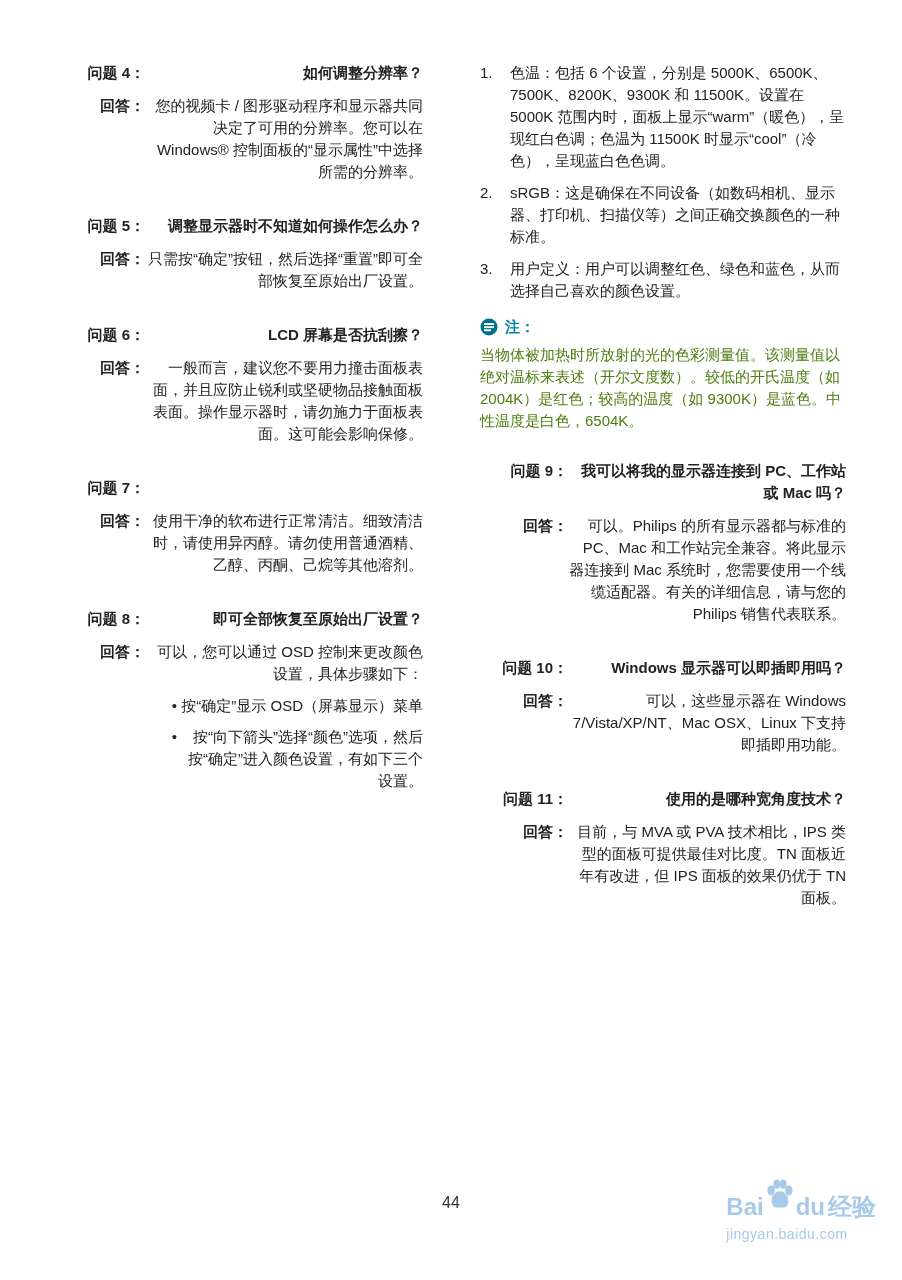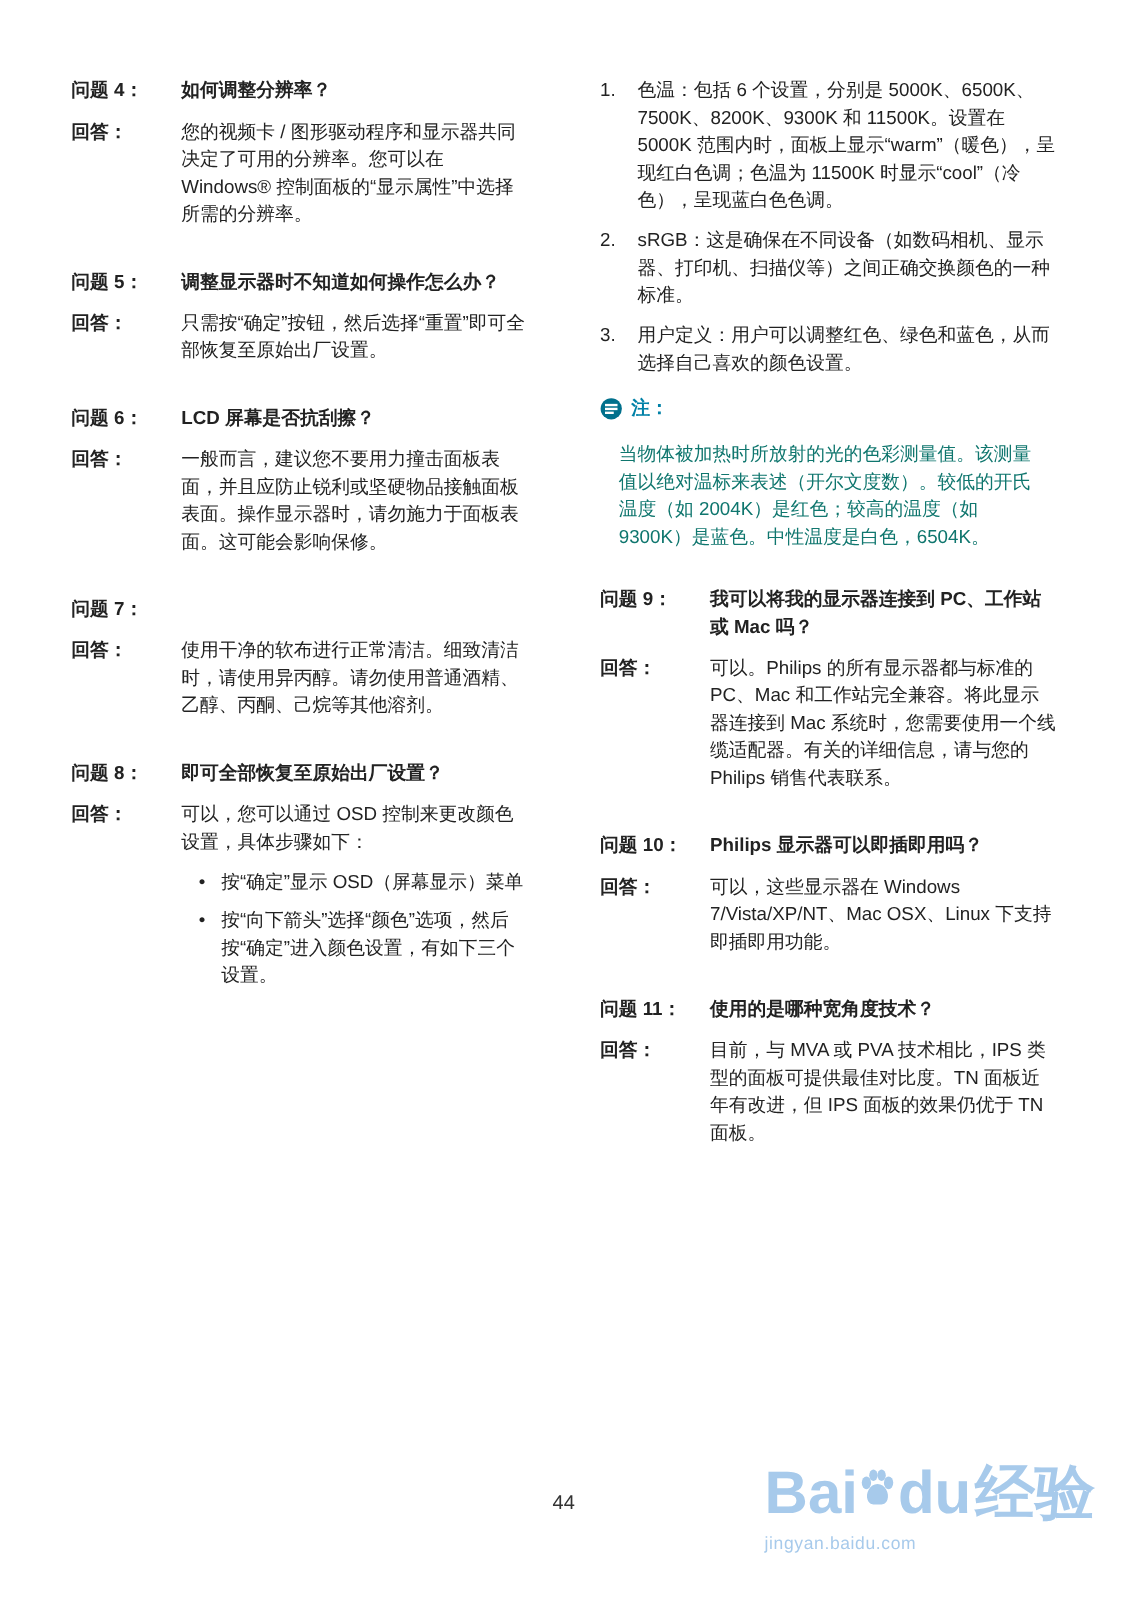--- a/index.html
+++ b/index.html
@@ -4,48 +4,48 @@
 <style>
   html, body { margin: 0; padding: 0; background: #ffffff; }
   body {
     width: 902px; height: 1280px; position: relative; overflow: hidden;
     font-family: "Liberation Sans", "DejaVu Sans", sans-serif;
     color: #222222;
   }
   .content { position: absolute; top: 62px; left: 57px; display: flex; gap: 57px; }
   .col { width: 366px; font-size: 15px; line-height: 22px; }
 
-  .qa { margin-bottom: 32px; }
+  .qa { margin-bottom: 32px; text-align: right; }
   .row { display: flex; }
   .q-row { font-weight: bold; margin-bottom: 11px; }
   .label { flex: 0 0 88px; font-weight: bold; }
   .qtext, .atext { flex: 1; }
 
   .bullets { margin-left: 88px; margin-top: 10px; }
   .bullet-row { display: flex; padding-left: 14px; margin-bottom: 9px; }
   .bullet-marker { flex: 0 0 18px; }
   .bullet-text { flex: 1; }
 
   .num-item { display: flex; margin-bottom: 10px; }
   .num { flex: 0 0 30px; }
   .num-text { flex: 1; }
 
   .note { margin: 14px 0 28px; }
   .note-head { display: flex; align-items: center; gap: 7px; margin-bottom: 6px; }
   .note-label { font-weight: bold; color: #0081A7; }
   .note-icon { display: inline-flex; line-height: 0; }
-  .note-text { color: #0f766e; margin: 15px; }
+  .note-text { color: #4d7c0f; margin: 0; }
 
   .page-number {
     position: absolute; bottom: 68px; left: 0; width: 100%;
     text-align: center; font-size: 16px; color: #333333;
   }
 
   .watermark { position: absolute; right: 26px; bottom: 38px; color: #A7CAEB; }
-  .wm-logo { font-size: 48px; font-weight: bold; display: flex; align-items: center; line-height: 1; }
+  .wm-logo { font-size: 24px; font-weight: bold; display: flex; align-items: flex-end; line-height: 1; }
   .paw { display: inline-flex; margin: 0 2px 10px 2px; line-height: 0; }
   .wm-cn { margin-left: 3px; }
   .wm-url { font-size: 14px; margin-top: 7px; letter-spacing: 0.5px; }
 </style>
 </head>
 <body>
 
 <div class="content">
 
   <div class="col">
@@ -153,21 +153,21 @@
       </div>
       <div class="row">
         <span class="label">回答：</span>
         <span class="atext">可以。Philips 的所有显示器都与标准的 PC、Mac 和工作站完全兼容。将此显示器连接到 Mac 系统时，您需要使用一个线缆适配器。有关的详细信息，请与您的 Philips 销售代表联系。</span>
       </div>
     </div>
 
     <div class="qa">
       <div class="row q-row">
         <span class="label">问题 10：</span>
-        <span class="qtext">Philips 显示器可以即插即用吗？</span>
+        <span class="qtext">Windows 显示器可以即插即用吗？</span>
       </div>
       <div class="row">
         <span class="label">回答：</span>
         <span class="atext">可以，这些显示器在 Windows 7/Vista/XP/NT、Mac OSX、Linux 下支持即插即用功能。</span>
       </div>
     </div>
 
     <div class="qa">
       <div class="row q-row">
         <span class="label">问题 11：</span>

